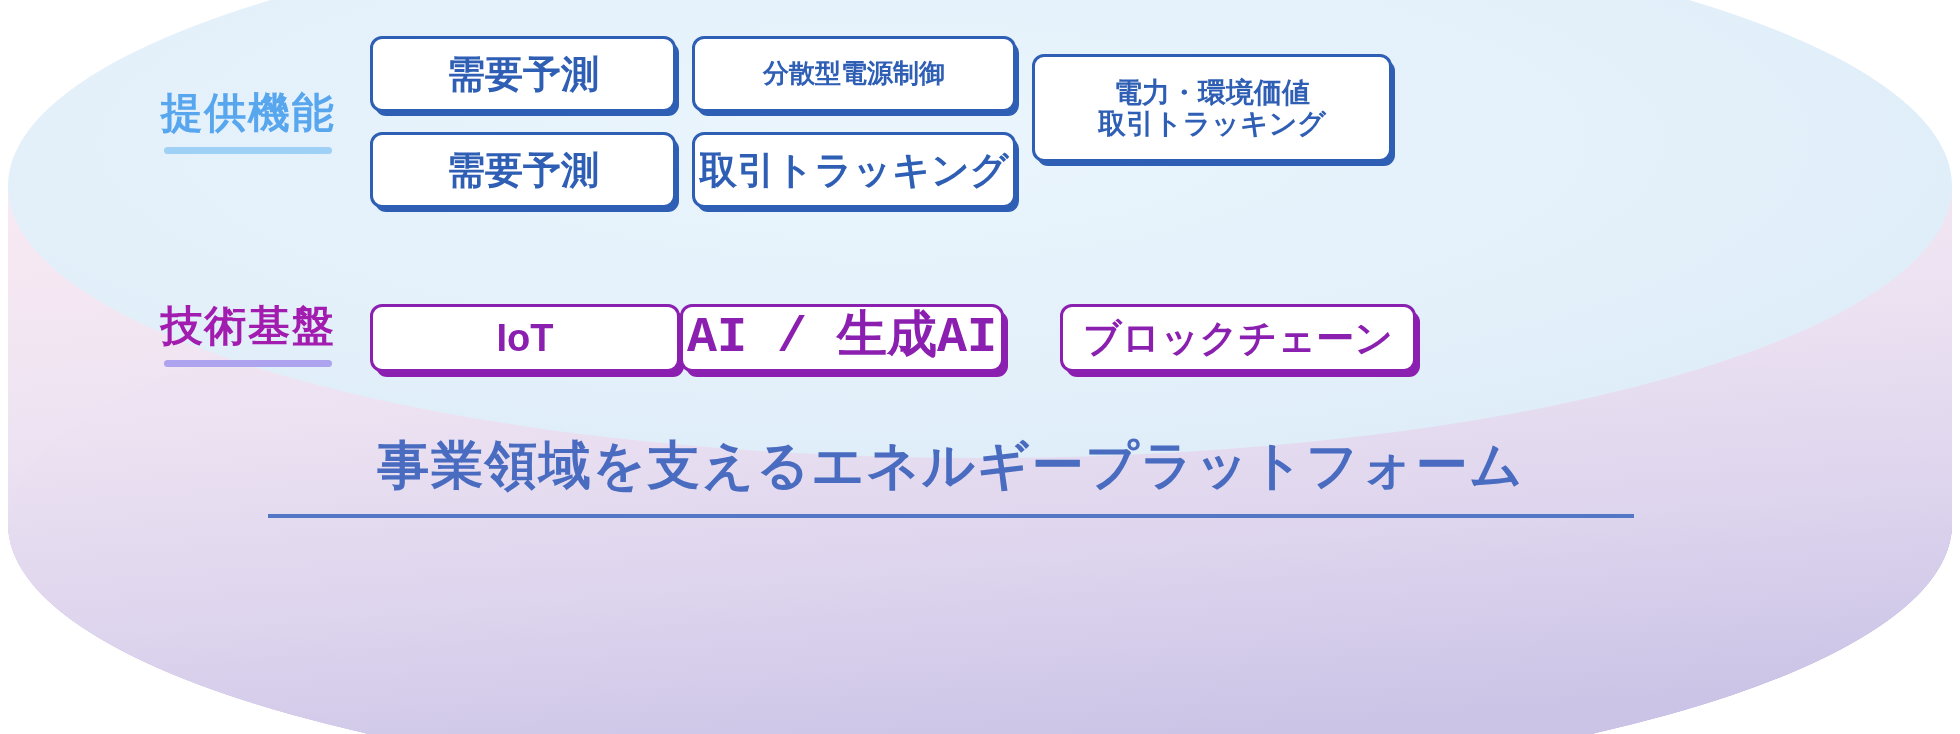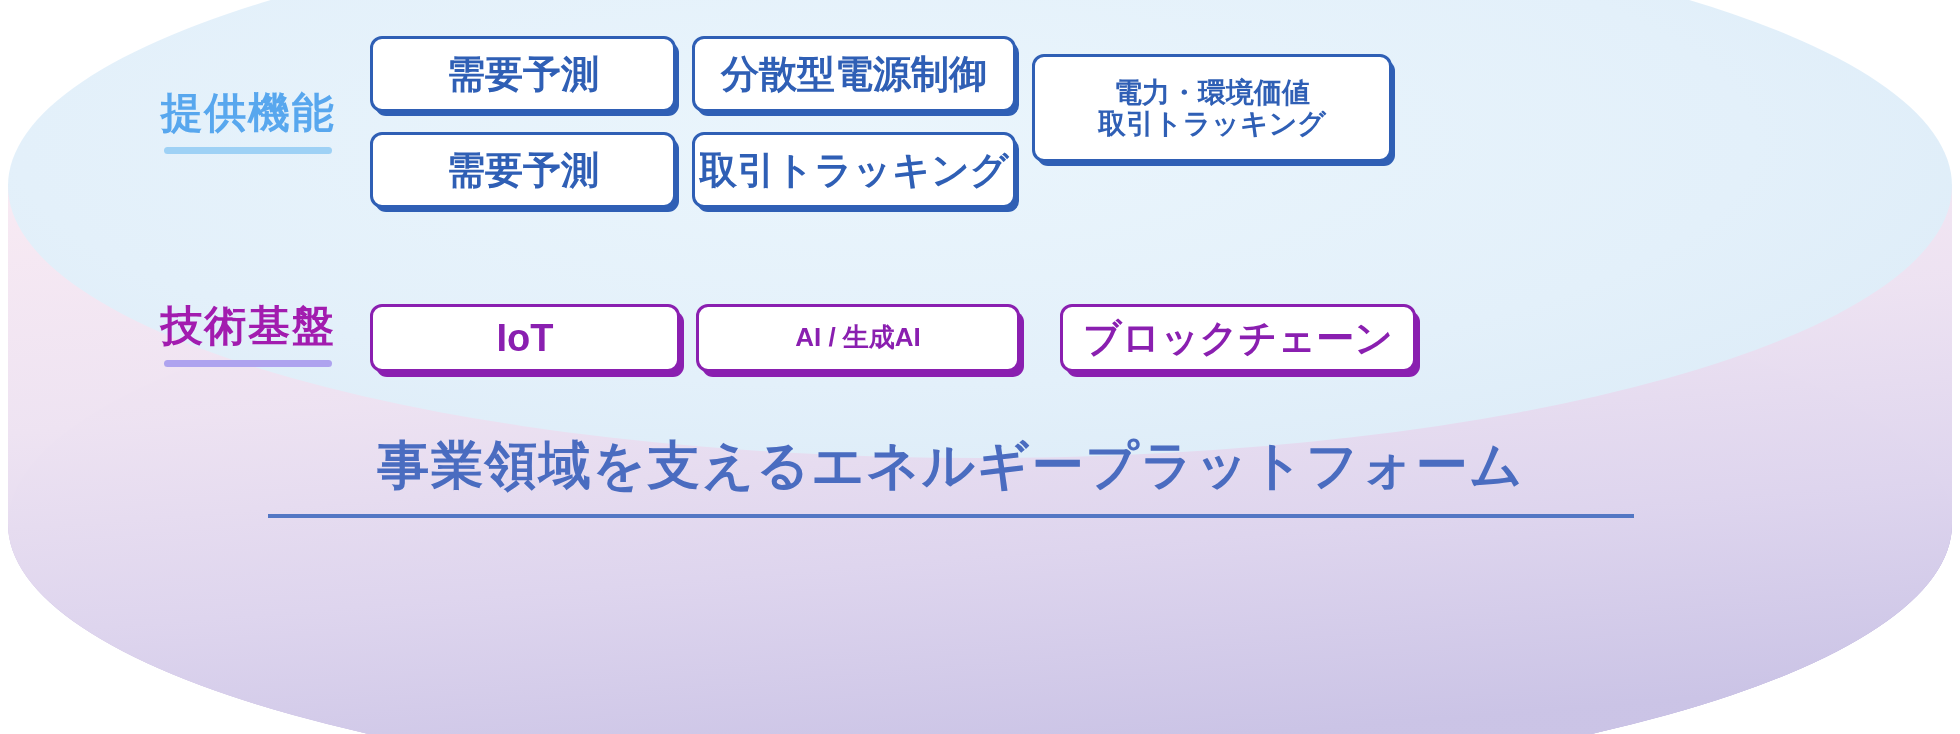--- a/index.html
+++ b/index.html
@@ -89,27 +89,27 @@
   .pill-purple {
     border: 3px solid #8a1fb0;
     border-radius: 12px;
     color: #8a1fb0;
     box-shadow: 5px 6px 0 -1px #8a1fb0;
   }
 
   
   #box-demand-forecast  { left: 370px;  top: 36px;  width: 306px; height: 76px;  font-size: 38px; }
   #box-supply-demand    { left: 370px;  top: 132px; width: 306px; height: 76px;  font-size: 38px; }
-  #box-der-control      { left: 692px;  top: 36px;  width: 324px; height: 76px;  font-size: 38px; }
+  #box-der-control      { left: 692px;  top: 36px;  width: 324px; height: 76px;  font-size: 26px; }
   #box-renewable-fc     { left: 692px;  top: 132px; width: 324px; height: 76px;  font-size: 38px; }
   #box-power-env-value  { left: 1032px; top: 46px;  width: 360px; height: 108px; font-size: 28px; margin-top: 8px; }
 
   
   #box-iot         { left: 370px;  top: 304px; width: 310px; height: 68px; font-size: 38px; align-items: center; }
-  #box-ai          { left: 696px;  top: 304px; width: 324px; height: 68px; font-size: 26px; }
+  #box-ai          { left: 680px;  top: 304px; width: 324px; height: 68px; font-size: 50px; font-family: Liberation Mono, monospace; }
   #box-blockchain  { left: 1036px; top: 304px; width: 356px; height: 68px; font-size: 38px; margin-left: 24px; }
 
   
   #caption {
     position: absolute;
     left: 266px;
     top: 440px;
     width: 1370px;
     text-align: center;
     font-size: 52px;

